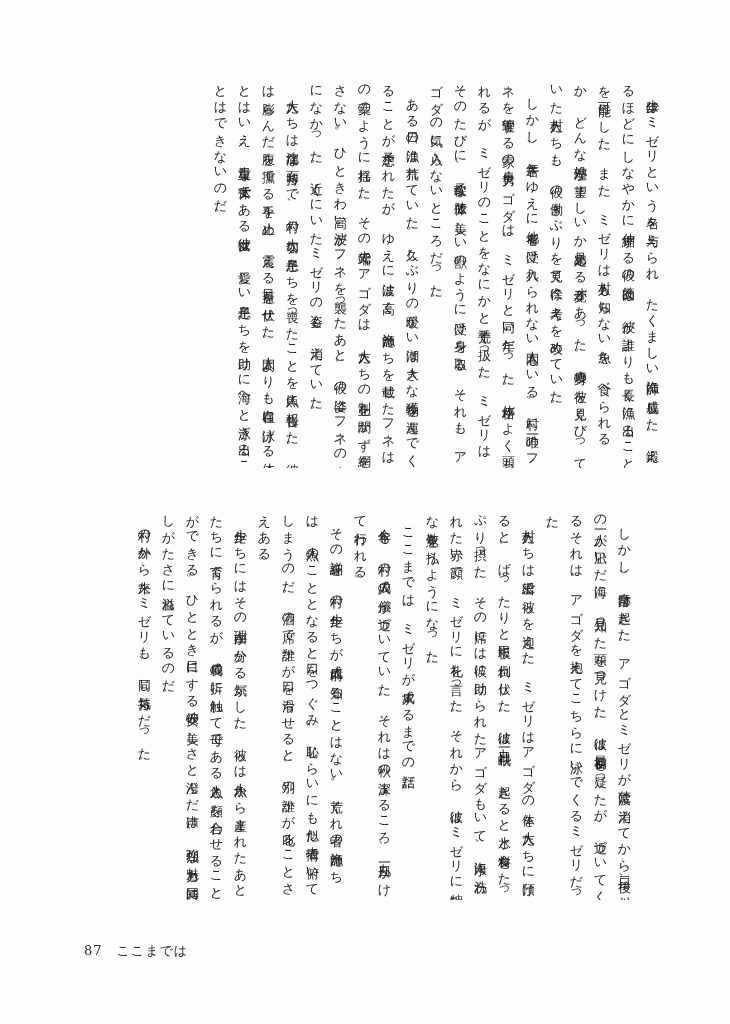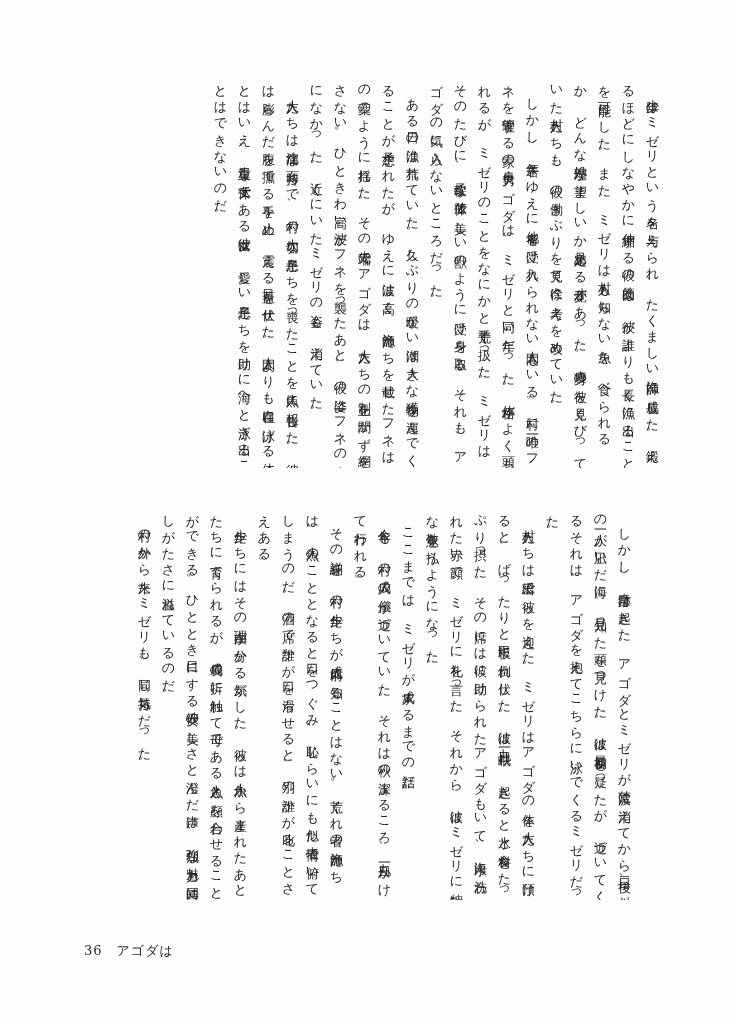--- a/index.html
+++ b/index.html
@@ -72,16 +72,16 @@
     <p>しかし、奇跡は起きた。アゴダとミゼリが荒波に消えてから二日後、村人の一人が凪いだ海に、見知った頭を見つけた。彼は最初目を疑ったが、近づいてくるそれは、アゴダを抱えてこちらに泳いでくるミゼリだった。</p>
     <p>村人たちは総出で彼らを迎えた。ミゼリはアゴダの体を大人たちに預けると、ばったりと甲板に倒れ伏した。彼は丸一日眠り、起きると水と食料をたっぷり摂った。その席には彼に助けられたアゴダもいて、海水に洗われた赤い顔で、ミゼリに礼を言った。それから、彼はミゼリに特別な敬意を払うようになった。</p>
     <p>ここまでは、ミゼリが成人するまでの話だ。</p>
     <p>今年も、村の成人の儀が近づいていた。それは秋の深まるころ、丸一日かけて行われる。</p>
     <p>その詳細を、村の少年たちが成人前に知ることはない。荒くれ者の漁師たちは、人魚のこととなると口をつぐみ、恥じらいにも似た表情で俯いてしまうのだ。酒の席で誰かが口を滑らせると、別の誰かが叱ることさえある。</p>
     <p>少年たちにはその理由が分かる気がした。彼らは人魚から産まれたあと男たちに育てられるが、成長の折に触れて母である人魚と顔を合わせることができる。ひととき目にする彼女の美しさと澄んだ声は、強烈な魅力と同時に侵しがたさに溢れているのだ。</p>
     <p>村の外から来たミゼリも、同じ気持ちだった。</p>
   </section>
 
   <footer class="page-footer">
-    <span class="page-number">36</span><span>アゴダは</span>
+    <span class="page-number">87</span><span>ここまでは</span>
   </footer>
 
 </div>
 
 </body></html>

